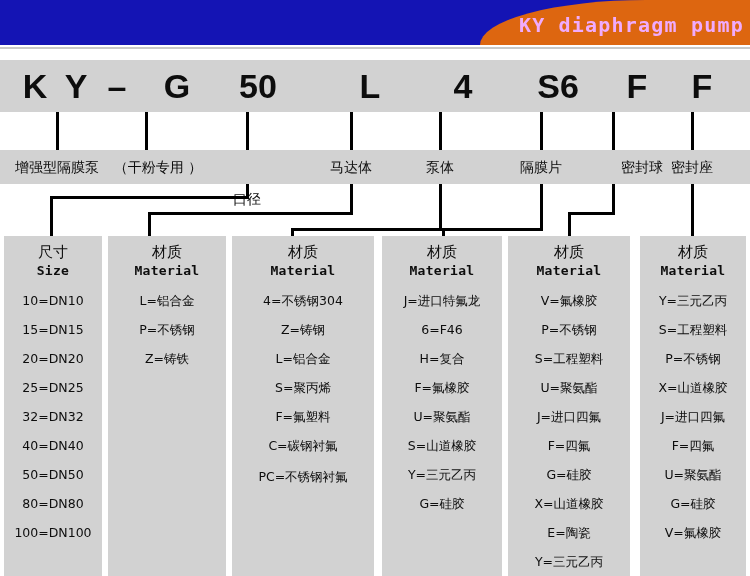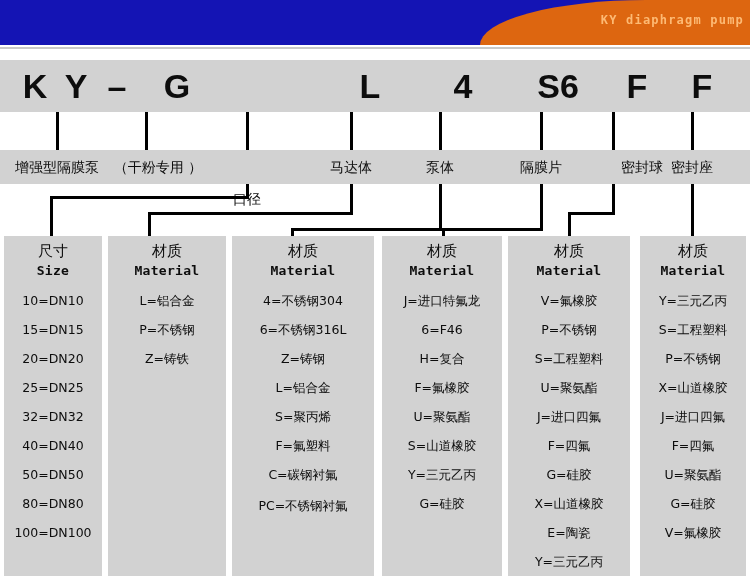--- a/index.html
+++ b/index.html
@@ -36,22 +36,22 @@
     color: #ffffff;
     font-size: 28px;
     font-weight: bold;
     letter-spacing: 7px;
     line-height: 36px;
     white-space: nowrap;
   }
   .header-sub {
     position: absolute;
     right: 6px; top: 13px;
-    color: #fdba74;
-    font-size: 12px;
+    color: #f0abfc;
+    font-size: 20px;
     font-weight: bold;
     letter-spacing: 1.2px;
     font-family: "DejaVu Sans Mono", "Liberation Mono", monospace;
     white-space: nowrap;
   }
   .header-rule {
     position: absolute;
     left: 0; top: 47px;
     width: 750px; height: 2px;
     background: #c9c9c9;
@@ -113,21 +113,21 @@
   .col {
     position: absolute;
     top: 236px;
     background: #d2d2d2;
     bottom: 0;
   }
   .col-head-cn {
     text-align: center;
     font-size: 15px;
     color: #0d0d0d;
-    font-family: Liberation Mono, monospace;
+    font-family: Liberation Serif, serif;
     margin-top: 7px;
     line-height: 19px;
     white-space: nowrap;
   }
   .col-head-en {
     text-align: center;
     font-size: 13px;
     color: #0d0d0d;
     font-weight: bold;
     font-family: "DejaVu Sans Mono", "Liberation Mono", monospace;
@@ -158,20 +158,21 @@
   <div class="header-orange"></div>
   <div class="header-sub">KY diaphragm pump</div>
 </div>
 <div class="header-rule"></div>
 
 <div class="code-row" id="code-row">
     <div class="code-tok" style="left: 35px;">K</div>
     <div class="code-tok" style="left: 76px;">Y</div>
     <div class="code-tok" style="left: 117px;">–</div>
     <div class="code-tok" style="left: 177px;">G</div>
+    <div class="code-tok" style="left: 258px;">50</div>
     <div class="code-tok" style="left: 370px;">L</div>
     <div class="code-tok" style="left: 463px;">4</div>
     <div class="code-tok" style="left: 558px;">S6</div>
     <div class="code-tok" style="left: 637px;">F</div>
     <div class="code-tok" style="left: 702px;">F</div>
   </div>
 
 <div class="label-row" id="label-row">
     <div class="label-tok" style="left: 57px;">增强型隔膜泵</div>
     <div class="label-tok" style="left: 158px;">（干粉专用 ）</div>
@@ -234,21 +235,20 @@
         <div class="col-item">L=铝合金</div>
         <div class="col-item">P=不锈钢</div>
         <div class="col-item">Z=铸铁</div>
       </div>
     </div>
     <div class="col" style="left: 232px; width: 142px;">
       <div class="col-head-cn">材质</div>
       <div class="col-head-en">Material</div>
       <div class="col-items">
         <div class="col-item">4=不锈钢304</div>
-        <div class="col-item">6=不锈钢316L</div>
         <div class="col-item">Z=铸钢</div>
         <div class="col-item">L=铝合金</div>
         <div class="col-item">S=聚丙烯</div>
         <div class="col-item">F=氟塑料</div>
         <div class="col-item">C=碳钢衬氟</div>
         <div class="col-item spacer-before">PC=不锈钢衬氟</div>
       </div>
     </div>
     <div class="col" style="left: 382px; width: 120px;">
       <div class="col-head-cn">材质</div>

